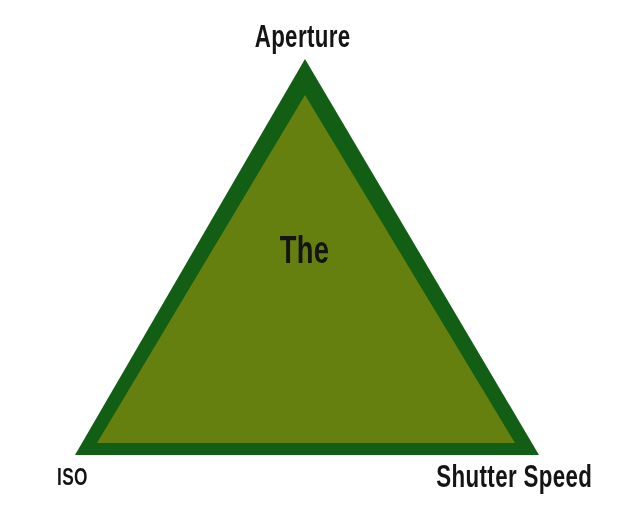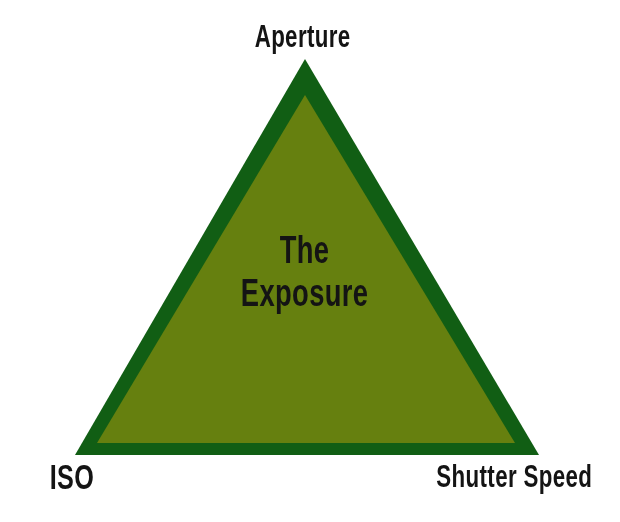--- a/index.html
+++ b/index.html
@@ -40,21 +40,21 @@
     left: 0;
     top: 20px;
     width: 606px;
     font-size: 31px;
     line-height: 34px;
   }
   .label-bl {
     left: 0;
     top: 460px;
     width: 144px;
-    font-size: 35px;
+    font-size: 24px;
     line-height: 34px;
   }
   .label-br {
     left: 394px;
     top: 460px;
     width: 240px;
     font-size: 31px;
     line-height: 34px;
   }
   .center-text {
@@ -82,23 +82,20 @@
   </svg>
 
   <div class="label-wrap label-top">
     <span class="condensed">Aperture</span>
   </div>
 
   <div class="label-wrap center-text">
     <span class="line">
       <span class="condensed">The</span>
     </span>
-    <span class="line">
-      <span class="condensed">Exposure</span>
-    </span>
   </div>
 
   <div class="label-wrap label-bl">
     <span class="condensed">ISO</span>
   </div>
 
   <div class="label-wrap label-br">
     <span class="condensed">Shutter Speed</span>
   </div>
 

